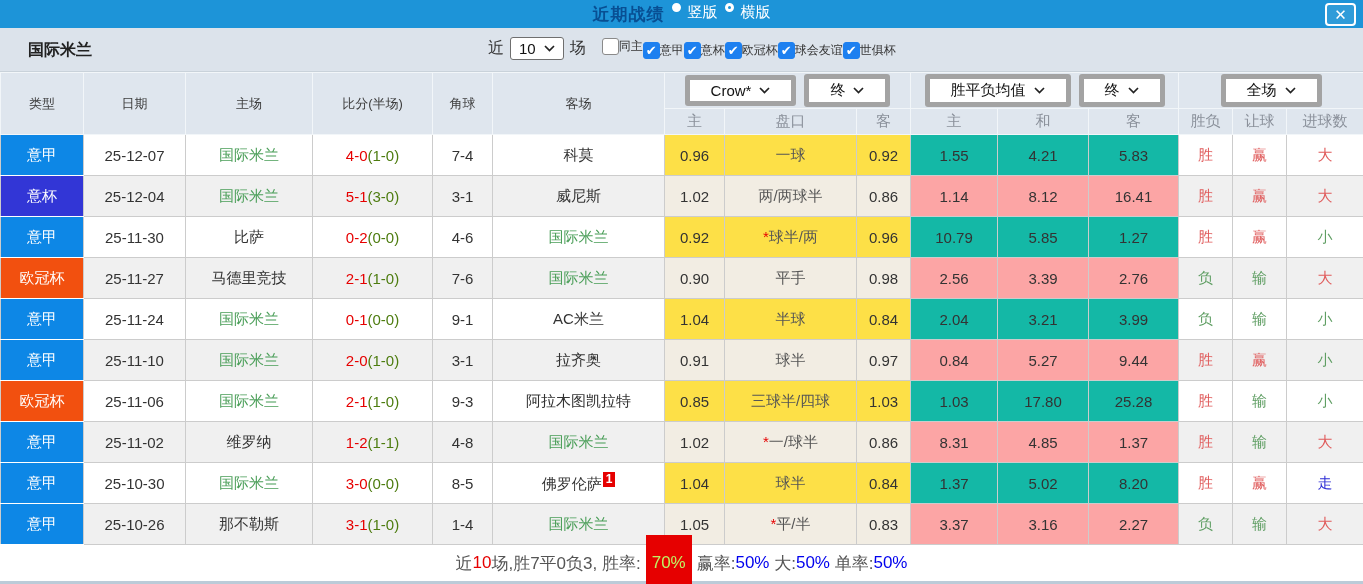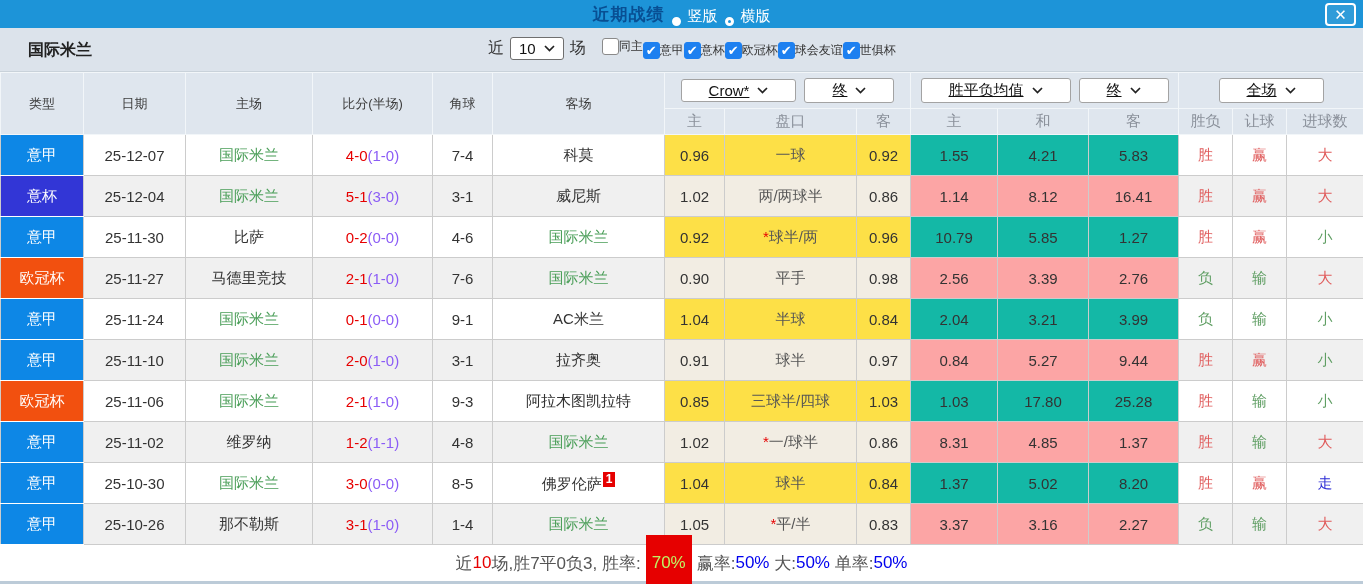--- a/index.html
+++ b/index.html
@@ -2,21 +2,21 @@
 <html><head>
 <meta charset="utf-8">
 <style>
   * { margin:0; padding:0; box-sizing:border-box; }
   html,body { background:#fff; }
   body { font-family:"Liberation Sans","DejaVu Sans",sans-serif; }
   .app { position:relative; width:1363px; height:584px; background:#fff; overflow:hidden; }
 
   
   .topbar { position:relative; height:28px; background:#1d94d8; display:flex; align-items:center; justify-content:center; }
-  .topbar-center { display:flex; align-items:flex-end; gap:7px; }
+  .topbar-center { display:flex; align-items:flex-start; gap:7px; }
   .tb-title { font-size:17px; font-weight:bold; color:#084f93; letter-spacing:1px; }
   .radio { width:9px; height:9px; border-radius:50%; border:3px solid #fff; display:inline-block; }
   .radio.sel { background:#fff; }
   .radio-label { color:#fff; font-size:15px; }
   .close-btn { position:absolute; right:7px; top:3px; width:31px; height:23px; background:#2f9cd9;
                border:2px solid #fff; border-radius:4px; color:#fff; font-size:15px; font-weight:bold;
                line-height:18px; text-align:center; cursor:pointer; font-family:inherit; }
 
   
   .filterbar { position:relative; height:44px; background:#dce3eb; border-bottom:1px solid #c9d2da; }
@@ -32,34 +32,34 @@
   .cb-item .cb-label { font-size:12px; color:#333; }
   .gap-l { margin-left:10px; }
 
   
   table { border-collapse:collapse; table-layout:fixed; width:1363px; }
   thead th { background:#dfe6ee; border:1px solid #f2f6f9; font-weight:normal; }
   .h1 th { height:36px; }
   .h2 th { height:26px; font-size:15px; color:#8a909a; }
   .hspan { font-size:13px; color:#3c3c3c; }
   .dd-zone { display:flex; align-items:center; justify-content:center; gap:8px; }
-  thead .sel-box { border:1px solid #a3a3a3; padding:2px 27px;text-decoration:underline; }
+  thead .sel-box { border:5px solid #a3a3a3; padding:2px 21px; }
   .chev { display:inline-block; }
 
   tbody td { height:41px; border:1px solid #ccc; text-align:center; font-size:15px; color:#333; vertical-align:middle; }
   tr.even td { background:#f0f0f0; }
   tr.odd td { background:#fff; }
   td.type-cell { padding:0; border-top:1px solid #fff; border-bottom:1px solid #fff; color:#fff; font-size:15px; }
   tbody td.col-beige { background:#fde047; }
   tr.even td.col-beige { background:#f2ede3; }
   tbody td.col-blue { background:#14b8a6; }
   tr.even td.col-blue { background:#fca5a5; }
   .team-green { color:#4a9e58; }
   .score-main { color:#e60000; }
-  .score-half { color:#8b5cf6; }
+  .score-half { color:#4d7c0f; }
   .star { color:#e60000; }
   .pan-text { color:#555; }
   .c-r { color:#e05c5c; }
   .c-g { color:#5f9e63; }
   .c-b { color:#2b2bd5; }
   .away-badge { display:inline-block; background:#e60000; color:#fff; font-size:12px; font-weight:bold;
                 line-height:15px; padding:0 3px; vertical-align:6px; margin-left:1px; }
 
   
   .footer { height:39px; background:#fff; border-bottom:3px solid #bccbd8; display:flex; align-items:center;

